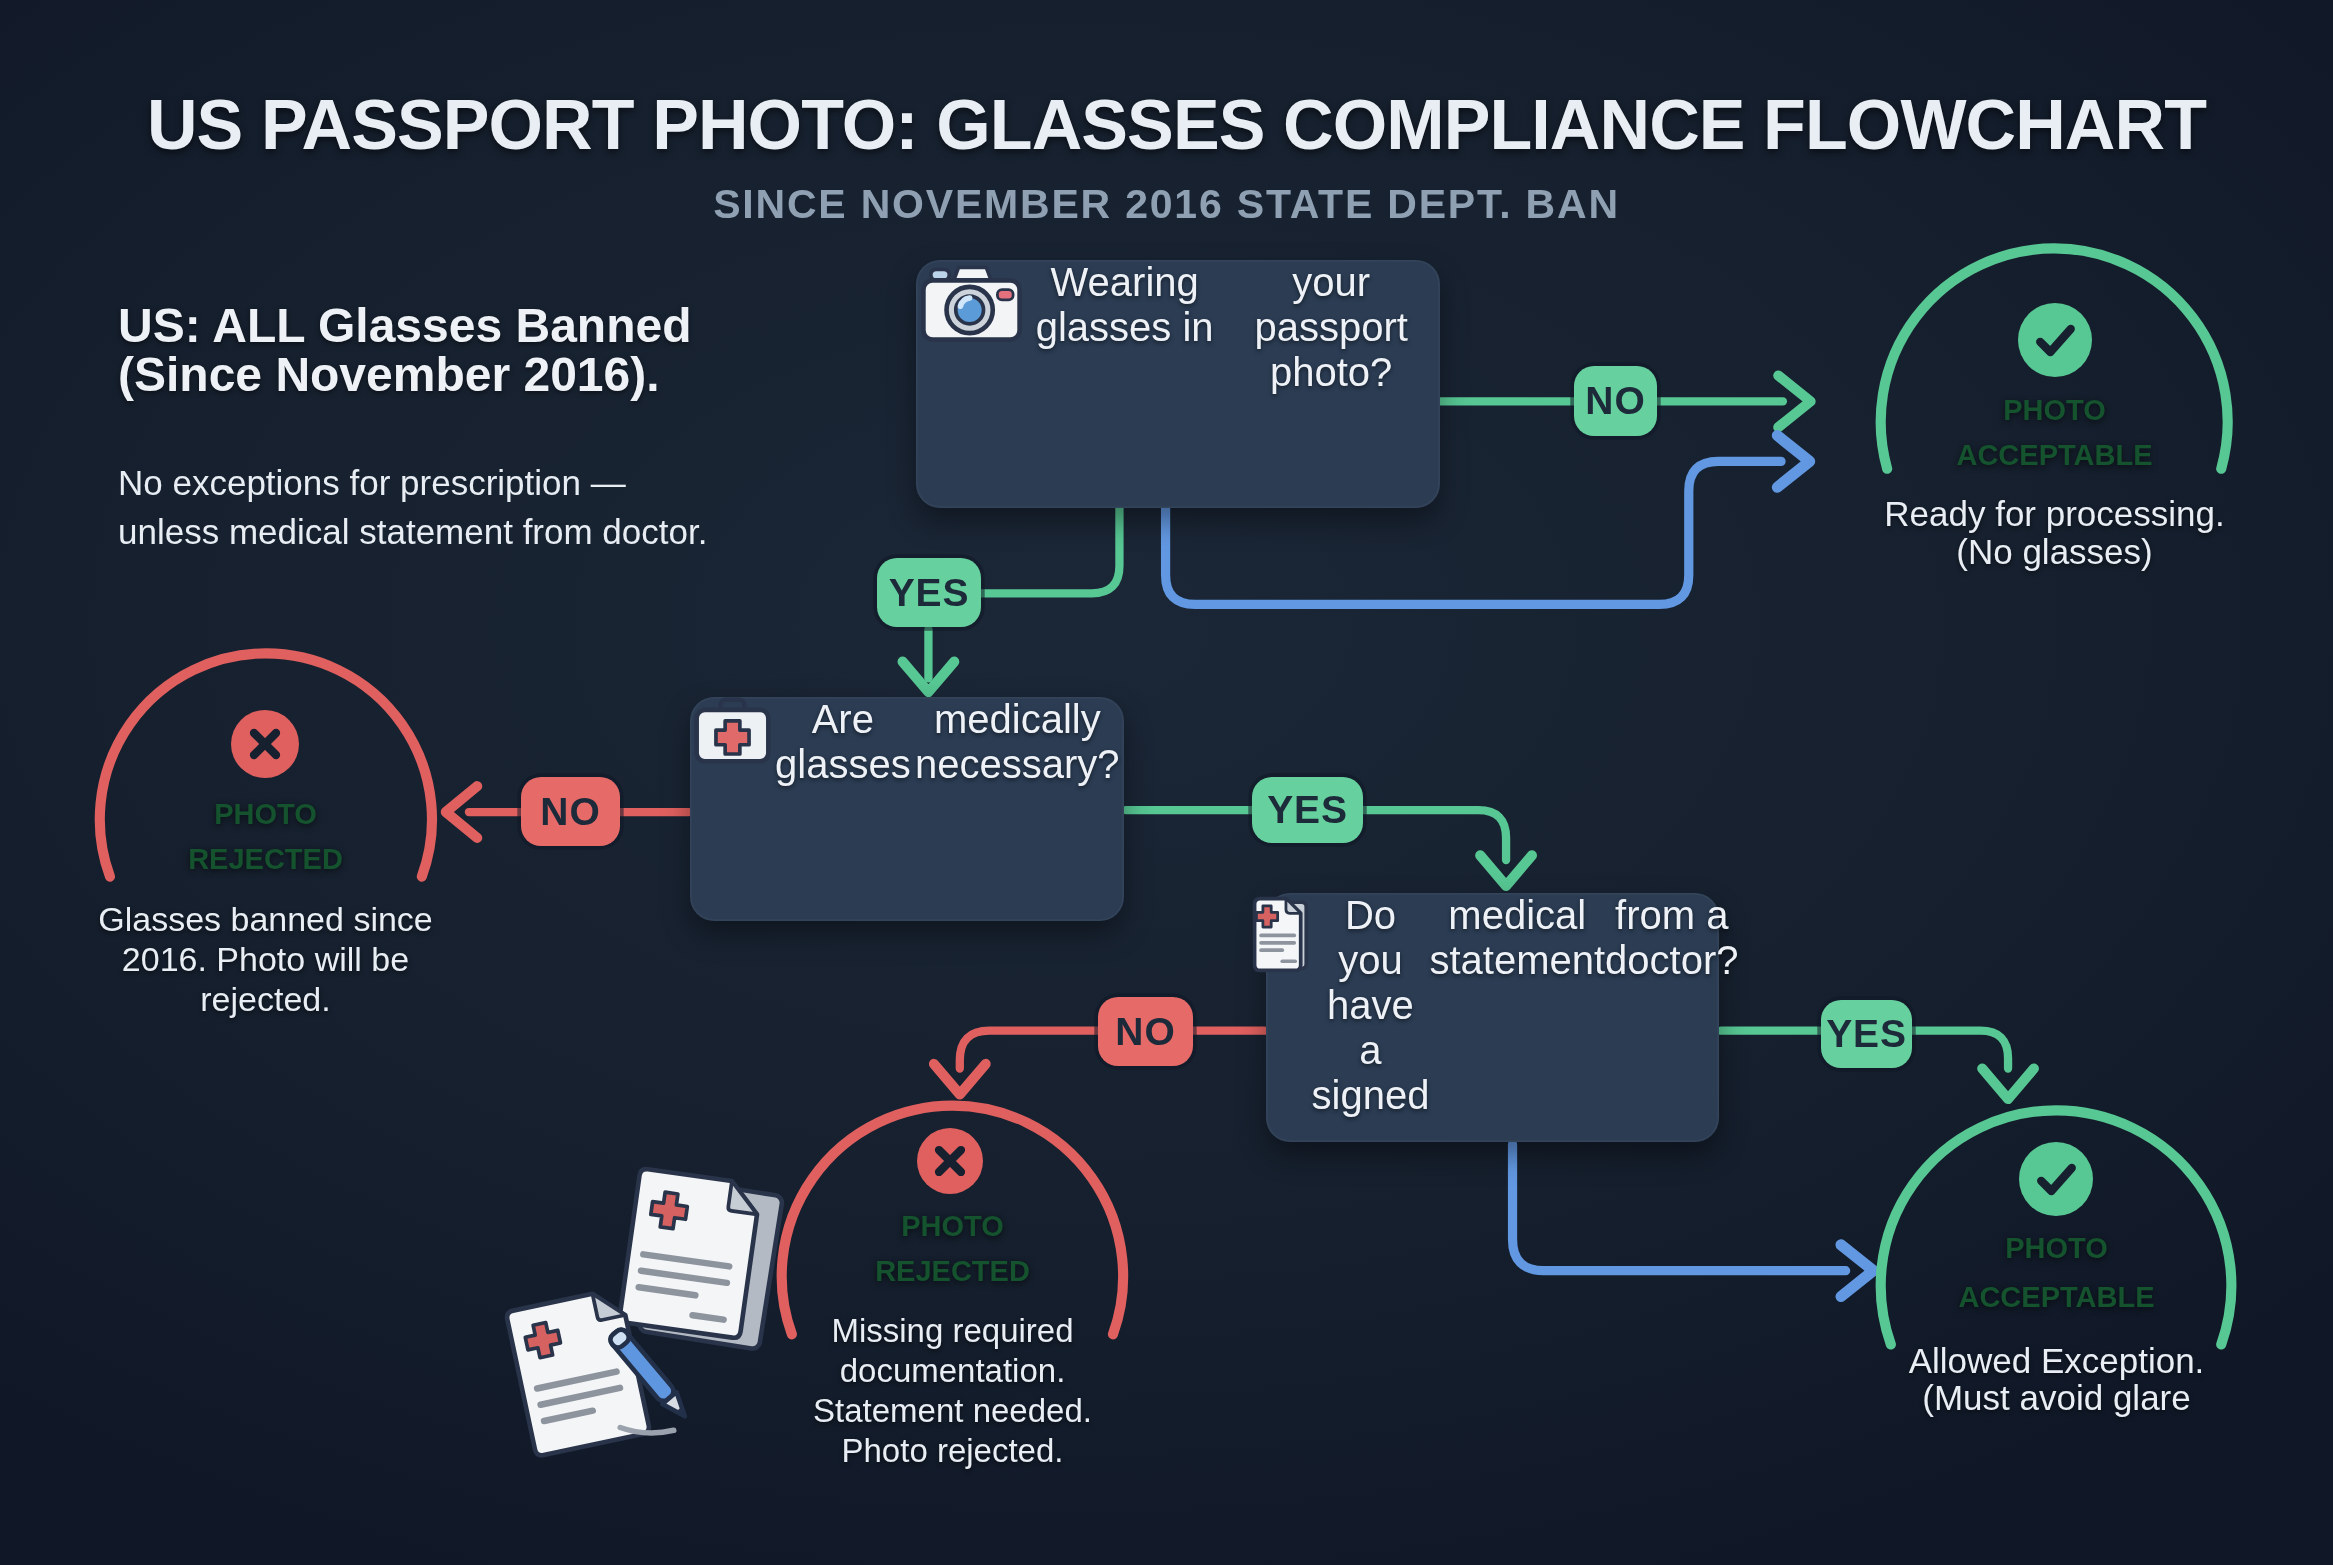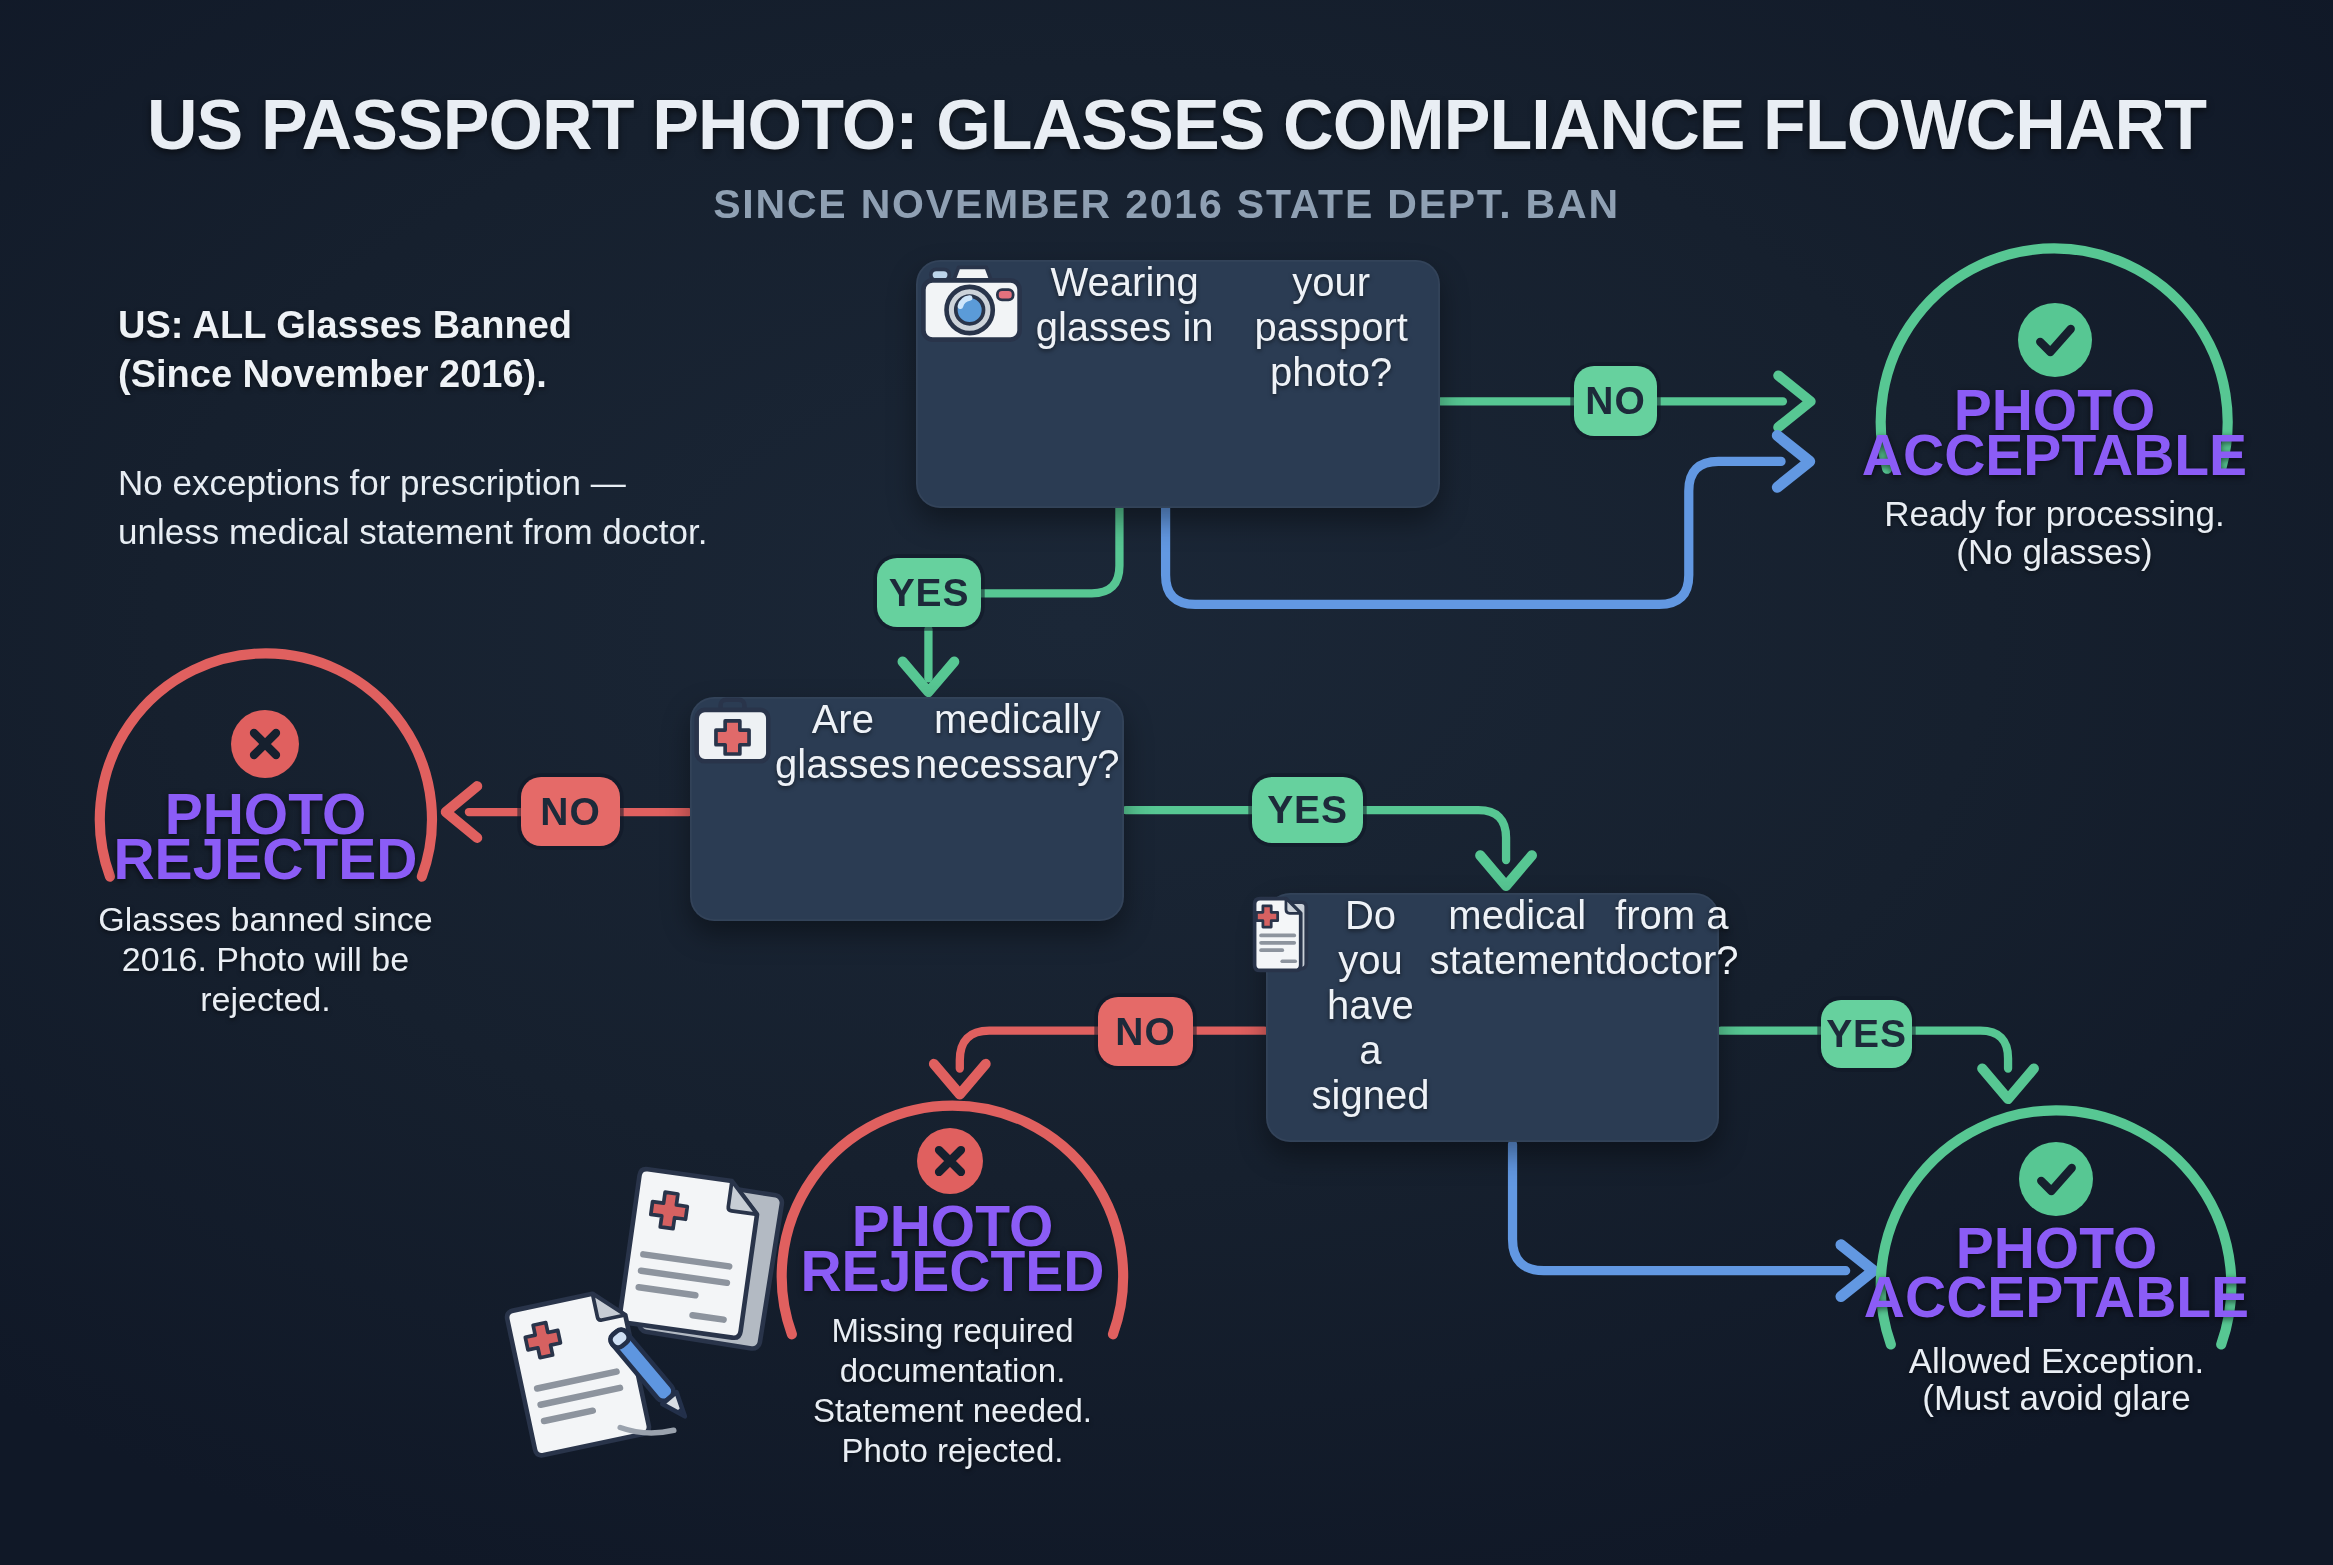--- a/index.html
+++ b/index.html
@@ -16,21 +16,21 @@
     color:var(--text-primary);
   }
   .abs{position:absolute;}
   
   .title{left:0;right:0;top:85px;text-align:center;font-size:70px;font-weight:700;
     letter-spacing:-0.9px;color:#e9eef4;text-shadow:0 2.8px 7.4px rgba(0,0,0,.55);margin-left:20px;}
   .subtitle{left:0;right:0;top:181px;text-align:center;font-size:41px;font-weight:600;
     letter-spacing:1.8px;color:var(--text-muted);}
   
   .note{left:118px;top:301px;width:831px;}
-  .note-bold{font-size:38px;line-height:49px;font-weight:700;color:#eef2f6;text-shadow:0 1.8px 5.5px rgba(0,0,0,.5);}
+  .note-bold{font-size:48px;line-height:49px;font-weight:700;color:#eef2f6;text-shadow:0 1.8px 5.5px rgba(0,0,0,.5);}
   .note-body{margin-top:59px;font-size:35px;line-height:49px;font-weight:400;color:#e7edf3;}
   
   #wires{left:0;top:0;z-index:1;}
   
   .node{background:var(--node-fill);border-radius:24px;z-index:2;
     box-shadow:inset 0 0 0 1.8px rgba(255,255,255,.04), 0 13px 28px rgba(0,0,0,.38);
     display:flex;justify-content:center;text-align:center;}
   .node .q{font-size:40px;line-height:45px;color:#eef2f7;text-shadow:0 1.8px 4.6px rgba(0,0,0,.5);}
   .node .icon{margin-bottom:13px;}
   #node-q1{left:916px;top:260px;width:524px;height:248px;}
@@ -43,22 +43,22 @@
   .badge.green{background:var(--badge-green);}
   .badge.red{background:var(--badge-red);}
   #badge-q1-no{left:1574px;top:366px;width:83px;height:70px;}
   #badge-q1-yes{left:877px;top:558px;width:104px;height:69px;}
   #badge-q2-no{left:521px;top:777px;width:99px;height:69px;}
   #badge-q2-yes{left:1252px;top:777px;width:111px;height:66px;}
   #badge-q3-no{left:1098px;top:997px;width:95px;height:69px;}
   #badge-q3-yes{left:1821px;top:1000px;width:91px;height:68px;}
   
   .status-icon{z-index:2;}
-  .outcome-title{z-index:2;width:443px;text-align:center;font-size:57px;line-height:45px;font-weight:800;
-    color:#8b5cf6;text-shadow:0 1.8px 6.5px rgba(0,0,0,.6);}
+  .outcome-title{z-index:2;width:443px;text-align:center;font-size:29px;line-height:45px;font-weight:800;
+    color:#14532d;text-shadow:0 1.8px 6.5px rgba(0,0,0,.6);}
   .outcome-desc{z-index:2;width:443px;text-align:center;font-weight:400;color:#e9eef4;
     text-shadow:0 1.8px 4.6px rgba(0,0,0,.5);}
   #accept-top-title{left:1833px;top:388px;}
   #accept-top-desc{left:1833px;top:495px;font-size:35px;line-height:38px;}
   #reject-left-title{left:44px;top:792px;}
   #reject-left-desc{left:44px;top:899px;font-size:34px;line-height:40px;}
   #reject-bottom-title{left:731px;top:1204px;}
   #reject-bottom-desc{left:731px;top:1311px;font-size:33px;line-height:40px;}
   #accept-bottom-title{left:1835px;top:1224px;line-height:49px;}
   #accept-bottom-desc{left:1835px;top:1342px;font-size:35px;line-height:37px;}

